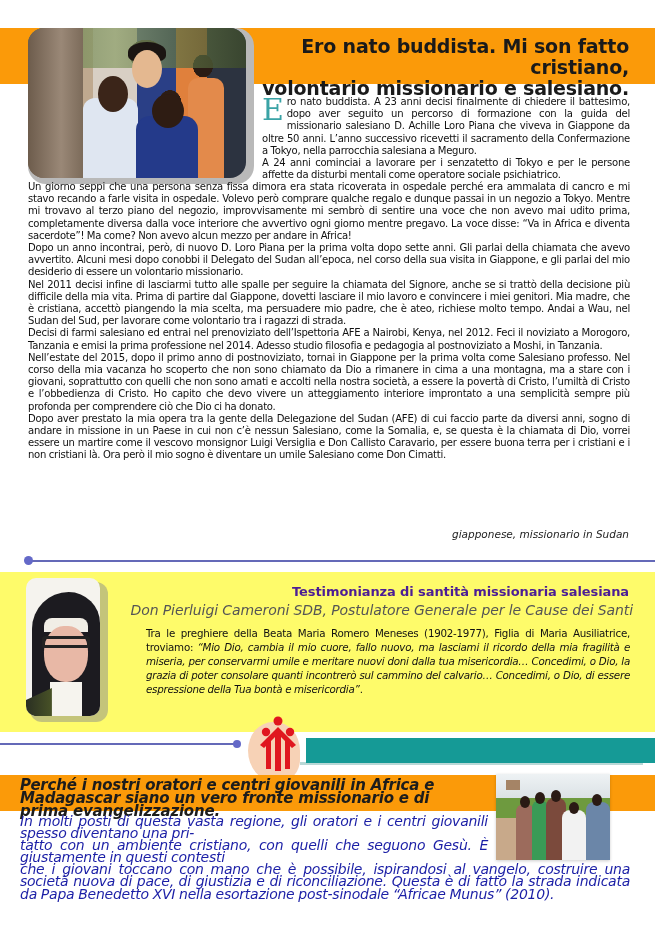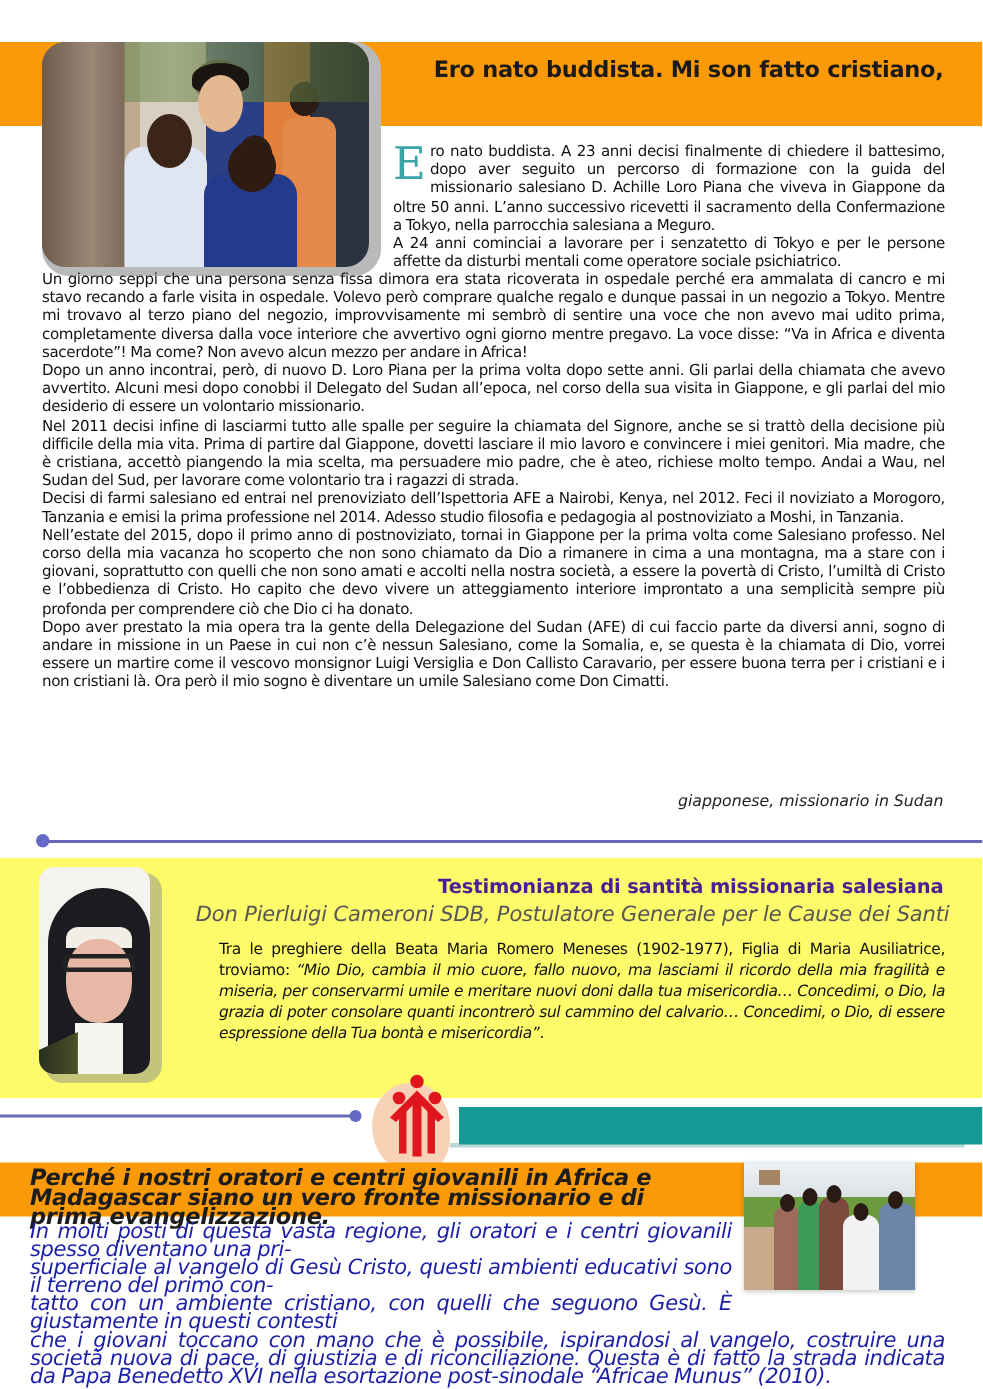--- a/index.html
+++ b/index.html
@@ -7,21 +7,21 @@
   body { position: relative; font-family: "DejaVu Sans", sans-serif; color: #111; }
 
   
   .orange-band {
     position: absolute; left: 0; top: 28px; width: 655px; height: 56px;
     background: #fb9a09;
   }
   .title1 {
     position: absolute; right: 26px; top: 36px; width: 380px;
     text-align: right; font-family: "DejaVu Sans", sans-serif; font-weight: bold;
-    font-size: 15px; line-height: 21px; color: #1a1a1a; letter-spacing: -0.2px;
+    font-size: 19px; line-height: 21px; color: #1a1a1a; letter-spacing: -0.2px;
   }
   .photo1-wrap {
     position: absolute; left: 28px; top: 28px; width: 226px; height: 156px;
     border-radius: 18px; background: #b9b9b9;
   }
   .photo1 {
     position: absolute; left: 28px; top: 28px; width: 218px; height: 150px;
     border-radius: 16px; overflow: hidden;
     background:
       radial-gradient(ellipse 18px 22px at 118px 45px, #e9c09a 60%, transparent 62%),
@@ -130,20 +130,21 @@
     <div class="boy1"></div>
     <div class="boy2"></div>
     <div class="hair2"></div>
     <div class="face2"></div>
     <div class="face1"></div>
     <div class="face3"></div>
   </div>
 
   <h1 class="title1">
     <span>Ero nato buddista. Mi son fatto cristiano,</span><br>
+    <span>volontario missionario e salesiano.</span>
   </h1>
 
   <div class="body-text para-intro">
     <p>
       <span class="dropcap">E</span><span>ro nato buddista. A 23 anni decisi finalmente di chiedere il battesimo, dopo aver seguito un percorso di formazione con la guida del missionario salesiano D. Achille Loro Piana che viveva in Giappone da oltre 50 anni. L’anno successivo ricevetti il sacramento della Confermazione a Tokyo, nella parrocchia salesiana a Meguro.</span>
     </p>
     <p>A 24 anni cominciai a lavorare per i senzatetto di Tokyo e per le persone affette da disturbi mentali come operatore sociale psichiatrico.</p>
   </div>
 
   <div class="body-text para-main">
@@ -212,17 +213,16 @@
     <div class="p5"></div>
     <div class="h" style="left:24px;top:22px"></div>
     <div class="h" style="left:39px;top:18px"></div>
     <div class="h" style="left:55px;top:16px"></div>
     <div class="h" style="left:73px;top:28px"></div>
     <div class="h" style="left:96px;top:20px"></div>
   </div>
 
   <div class="body-text para-intention">
     <span class="line-narrow">In molti posti di questa vasta regione, gli oratori e i centri giovanili spesso diventano una pri-</span>
-    <span class="line-narrow">superficiale al vangelo di Gesù Cristo, questi ambienti educativi sono il terreno del primo con-</span>
     <span class="line-narrow">tatto con un ambiente cristiano, con quelli che seguono Gesù. È giustamente in questi contesti</span>
     <span>che i giovani toccano con mano che è possibile, ispirandosi al vangelo, costruire una società nuova di pace, di giustizia e di riconciliazione. Questa è di fatto la strada indicata da Papa Benedetto XVI nella esortazione post-sinodale “Africae Munus” (2010).</span>
   </div>
 </section>
 
 </body></html>

